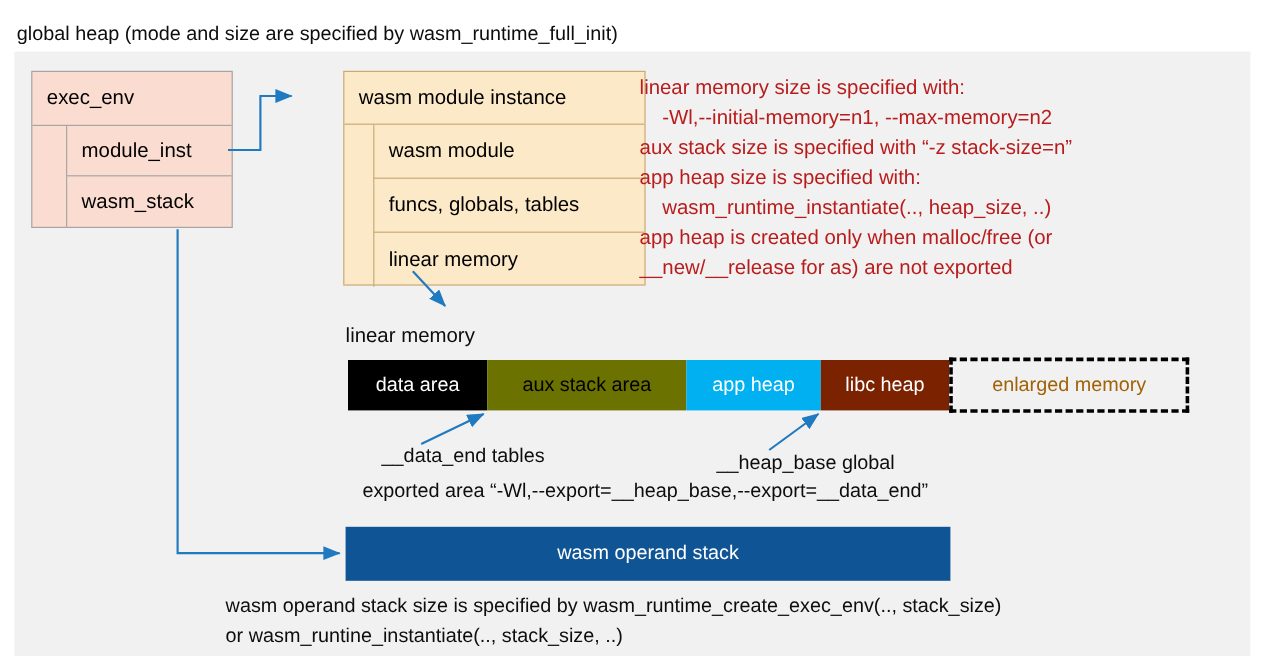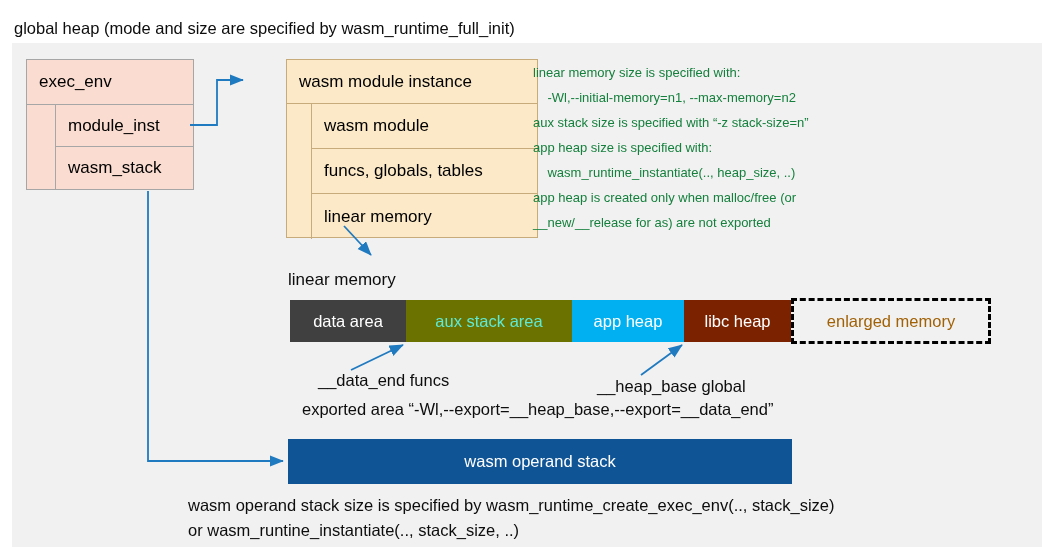--- a/index.html
+++ b/index.html
@@ -104,23 +104,23 @@
     border-left: 1px solid #c8ab7a;
     text-align: right;
   }
   .mod-sub.last { border-bottom: none; }
 
   
   .notes {
     position: absolute;
     left: 533px;
     top: 48px;
-    font-size: 13px;
+    font-size: 17px;
     line-height: 25px;
-    color: #15803d;
+    color: #b91c1c;
     white-space: pre;
   }
 
   
   .lm-label {
     position: absolute;
     left: 288px;
     top: 258px;
     font-size: 17px;
     color: #0d0d0d;
@@ -217,28 +217,28 @@
   <div class="notes">linear memory size is specified with:
     -Wl,--initial-memory=n1, --max-memory=n2
 aux stack size is specified with “-z stack-size=n”
 app heap size is specified with:
     wasm_runtime_instantiate(.., heap_size, ..)
 app heap is created only when malloc/free (or
 __new/__release for as) are not exported</div>
 
   <div class="lm-label">linear memory</div>
   <div class="lm-bar" id="lm-bar">
-      <div class="seg" style="width: 116px; background: #404040; color: rgb(255, 255, 255);">data area</div>
-      <div class="seg" style="width: 166px; background: rgb(107, 114, 0); color: #5eead4;">aux stack area</div>
+      <div class="seg" style="width: 116px; background: #000000; color: rgb(255, 255, 255);">data area</div>
+      <div class="seg" style="width: 166px; background: rgb(107, 114, 0); color: #000000;">aux stack area</div>
       <div class="seg" style="width: 112px; background: rgb(0, 176, 240); color: rgb(255, 255, 255);">app heap</div>
       <div class="seg" style="width: 107px; background: rgb(123, 34, 0); color: rgb(255, 255, 255);">libc heap</div>
       <div class="seg dashed" style="width: 200px; color: #a16207;">enlarged memory</div>
     </div>
 
-  <div class="ann ann-data-end">__data_end funcs</div>
+  <div class="ann ann-data-end">__data_end tables</div>
   <div class="ann ann-heap-base">__heap_base global</div>
   <div class="ann ann-export">exported area “-Wl,--export=__heap_base,--export=__data_end”</div>
 
   <div class="op-stack">wasm operand stack</div>
   <div class="bottom-note">wasm operand stack size is specified by wasm_runtime_create_exec_env(.., stack_size)
 or wasm_runtine_instantiate(.., stack_size, ..)</div>
 
   <svg class="overlay">
     <defs>
       <marker id="ah" markerWidth="9" markerHeight="9" refX="7.5" refY="3.2" orient="auto">

